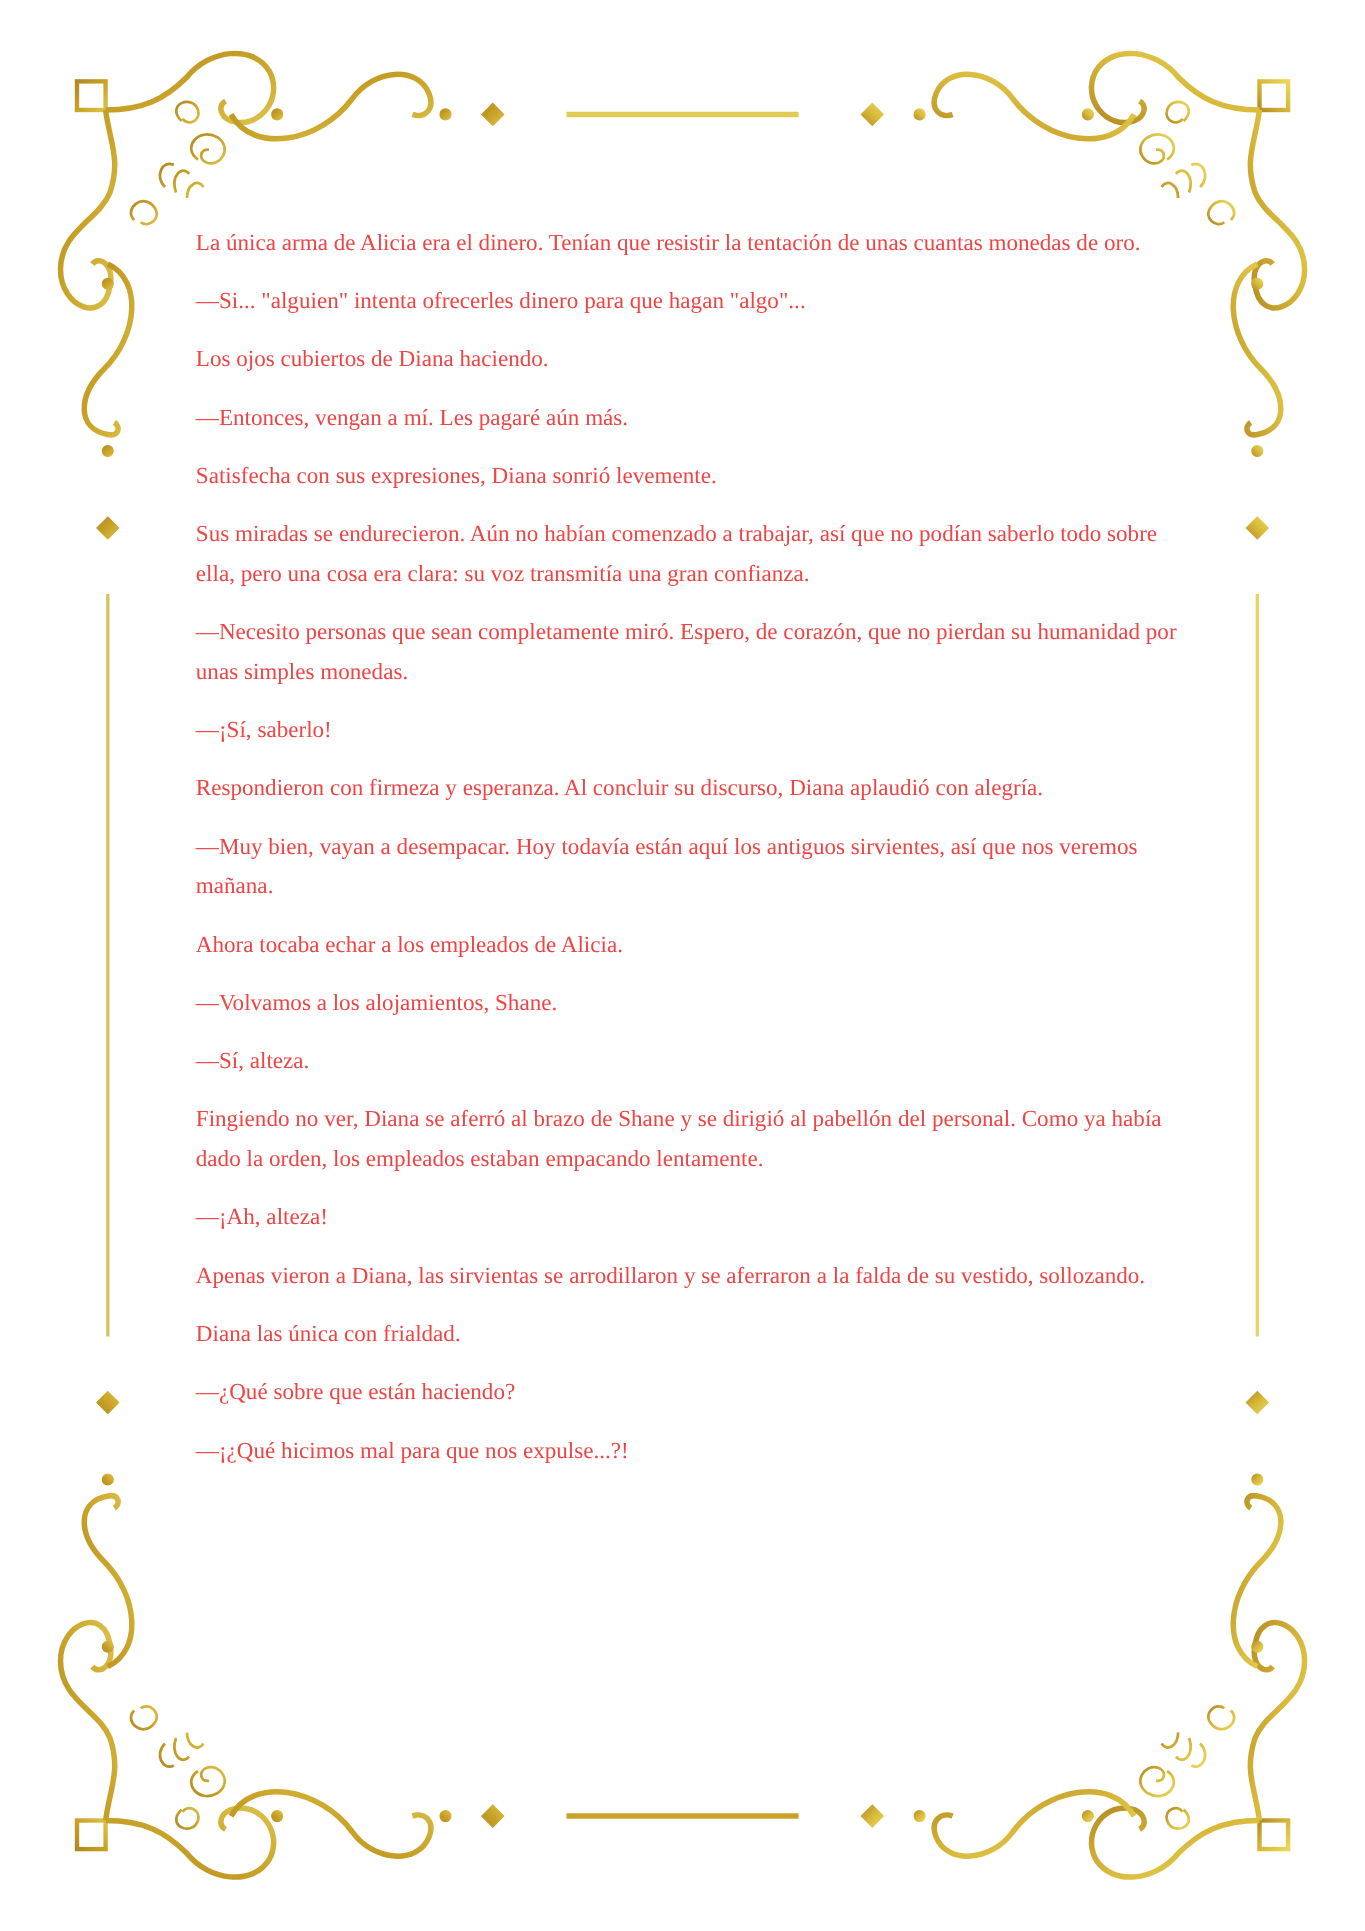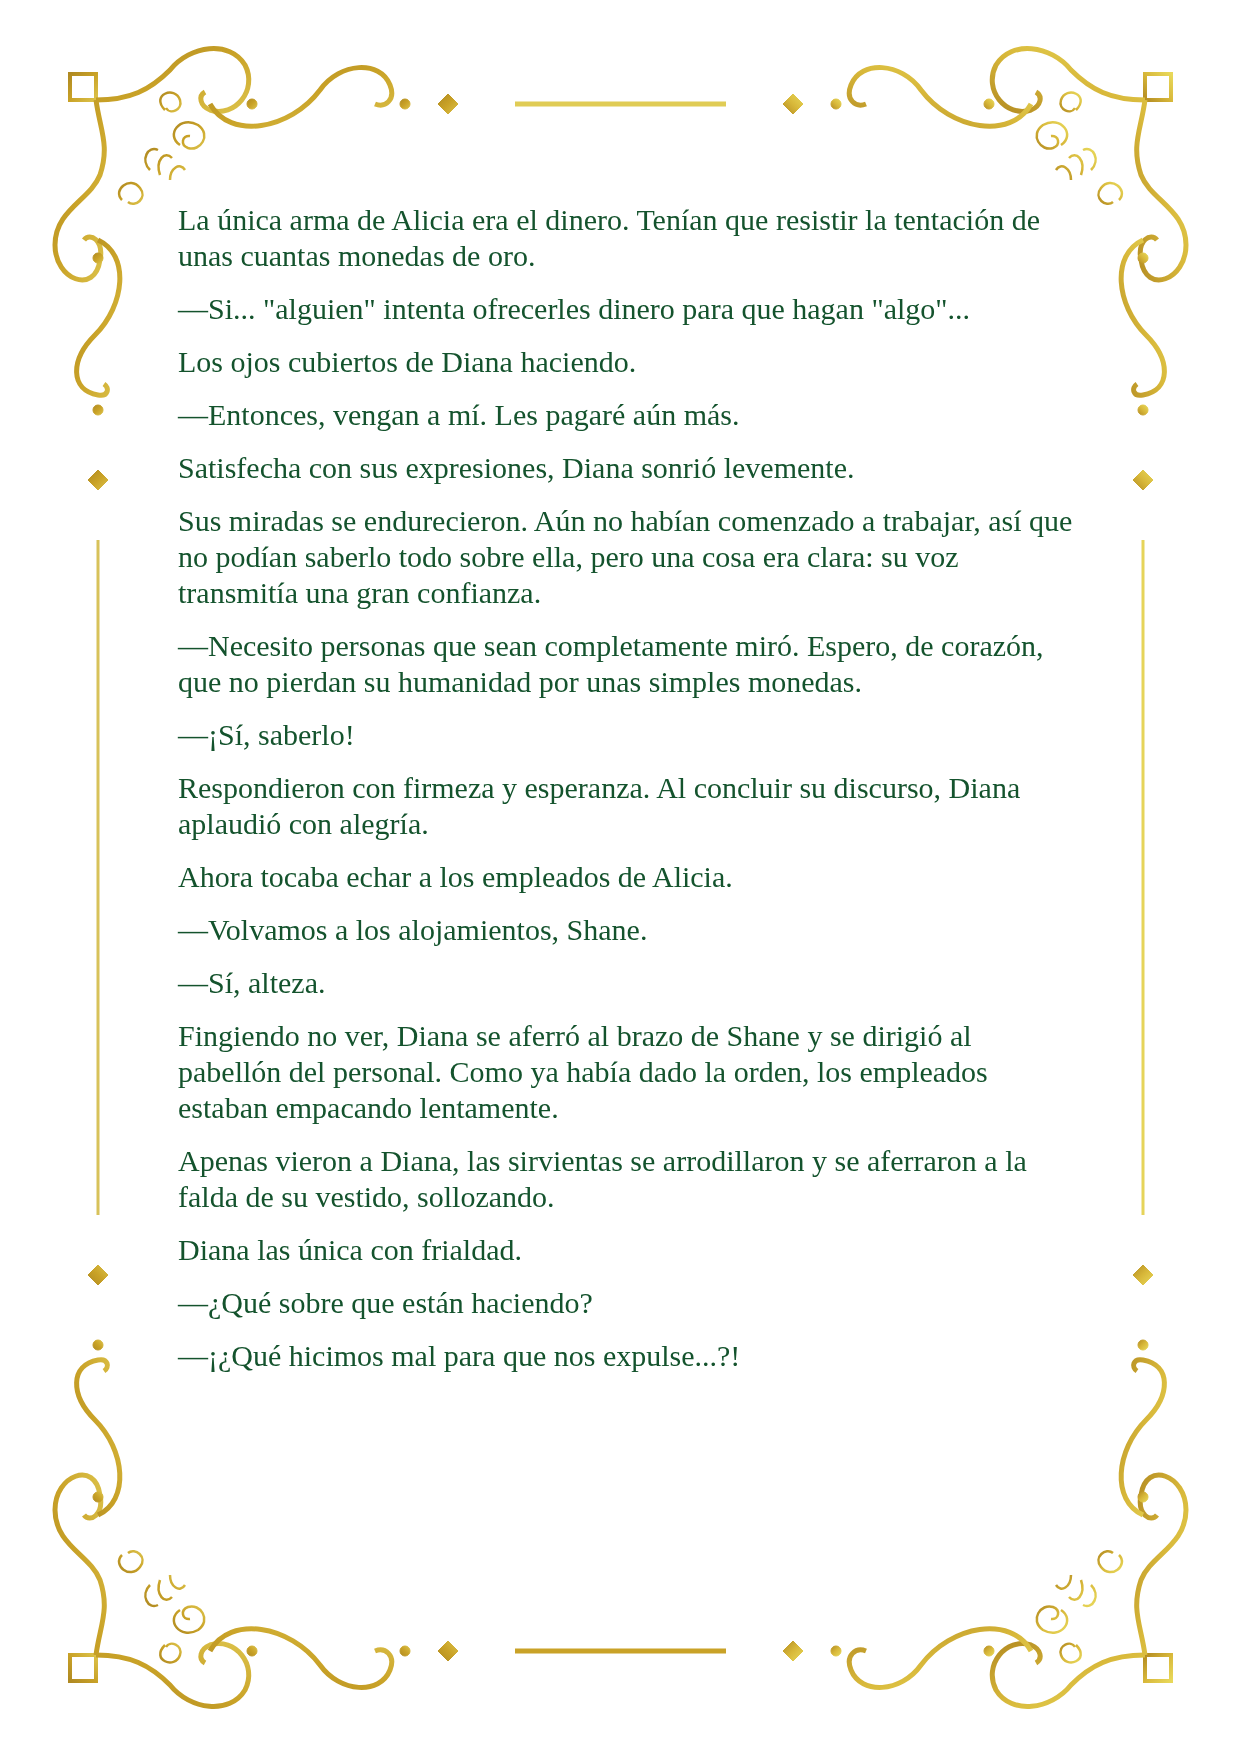--- a/index.html
+++ b/index.html
@@ -4,23 +4,23 @@
 <style>
   html, body { margin: 0; padding: 0; background: #ffffff; }
   body { width: 1241px; height: 1755px; position: relative; overflow: hidden; }
   .frame { position: absolute; left: 0; top: 0; width: 1241px; height: 1755px; pointer-events: none; }
   .page-text {
     position: absolute;
     left: 178px;
     top: 202px;
     width: 900px;
     font-family: "Liberation Serif", "DejaVu Serif", serif;
-    font-size: 30px;
+    font-size: 21px;
     line-height: 36px;
-    color: #14532d;
+    color: #ef4444;
   }
   .page-text p { margin: 0 0 17px 0; padding: 0; }
 </style>
 </head>
 <body>
 
 <svg class="frame" viewBox="0 0 1241 1755" xmlns="http://www.w3.org/2000/svg">
   <defs>
     <linearGradient id="gL" x1="0" y1="0" x2="1" y2="1">
       <stop offset="0" stop-color="#b08a22"></stop>
@@ -84,21 +84,23 @@
 <div class="page-text">
   <p>La única arma de Alicia era el dinero. Tenían que resistir la tentación de unas cuantas monedas de oro.</p>
   <p>—Si... "alguien" intenta ofrecerles dinero para que hagan "algo"...</p>
   <p>Los ojos cubiertos de Diana haciendo.</p>
   <p>—Entonces, vengan a mí. Les pagaré aún más.</p>
   <p>Satisfecha con sus expresiones, Diana sonrió levemente.</p>
   <p>Sus miradas se endurecieron. Aún no habían comenzado a trabajar, así que no podían saberlo todo sobre ella, pero una cosa era clara: su voz transmitía una gran confianza.</p>
   <p>—Necesito personas que sean completamente miró. Espero, de corazón, que no pierdan su humanidad por unas simples monedas.</p>
   <p>—¡Sí, saberlo!</p>
   <p>Respondieron con firmeza y esperanza. Al concluir su discurso, Diana aplaudió con alegría.</p>
+  <p>—Muy bien, vayan a desempacar. Hoy todavía están aquí los antiguos sirvientes, así que nos veremos mañana.</p>
   <p>Ahora tocaba echar a los empleados de Alicia.</p>
   <p>—Volvamos a los alojamientos, Shane.</p>
   <p>—Sí, alteza.</p>
   <p>Fingiendo no ver, Diana se aferró al brazo de Shane y se dirigió al pabellón del personal. Como ya había dado la orden, los empleados estaban empacando lentamente.</p>
+  <p>—¡Ah, alteza!</p>
   <p>Apenas vieron a Diana, las sirvientas se arrodillaron y se aferraron a la falda de su vestido, sollozando.</p>
   <p>Diana las única con frialdad.</p>
   <p>—¿Qué sobre que están haciendo?</p>
   <p>—¡¿Qué hicimos mal para que nos expulse...?!</p>
 </div>
 
 </body></html>

